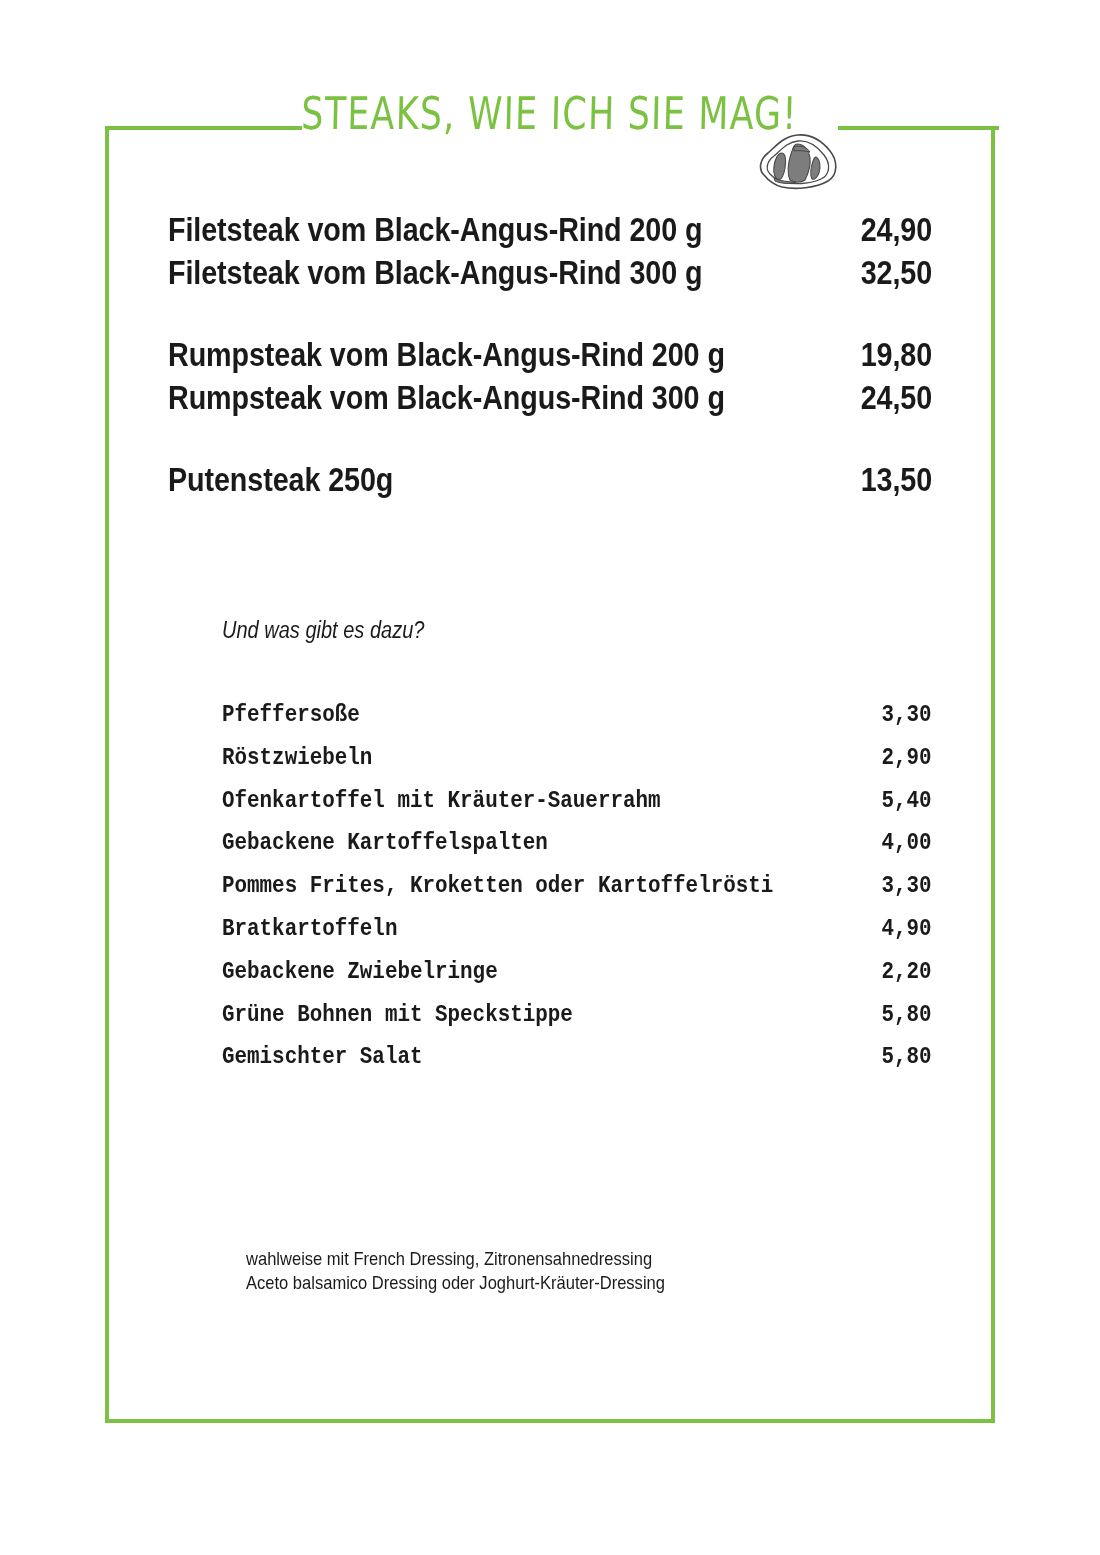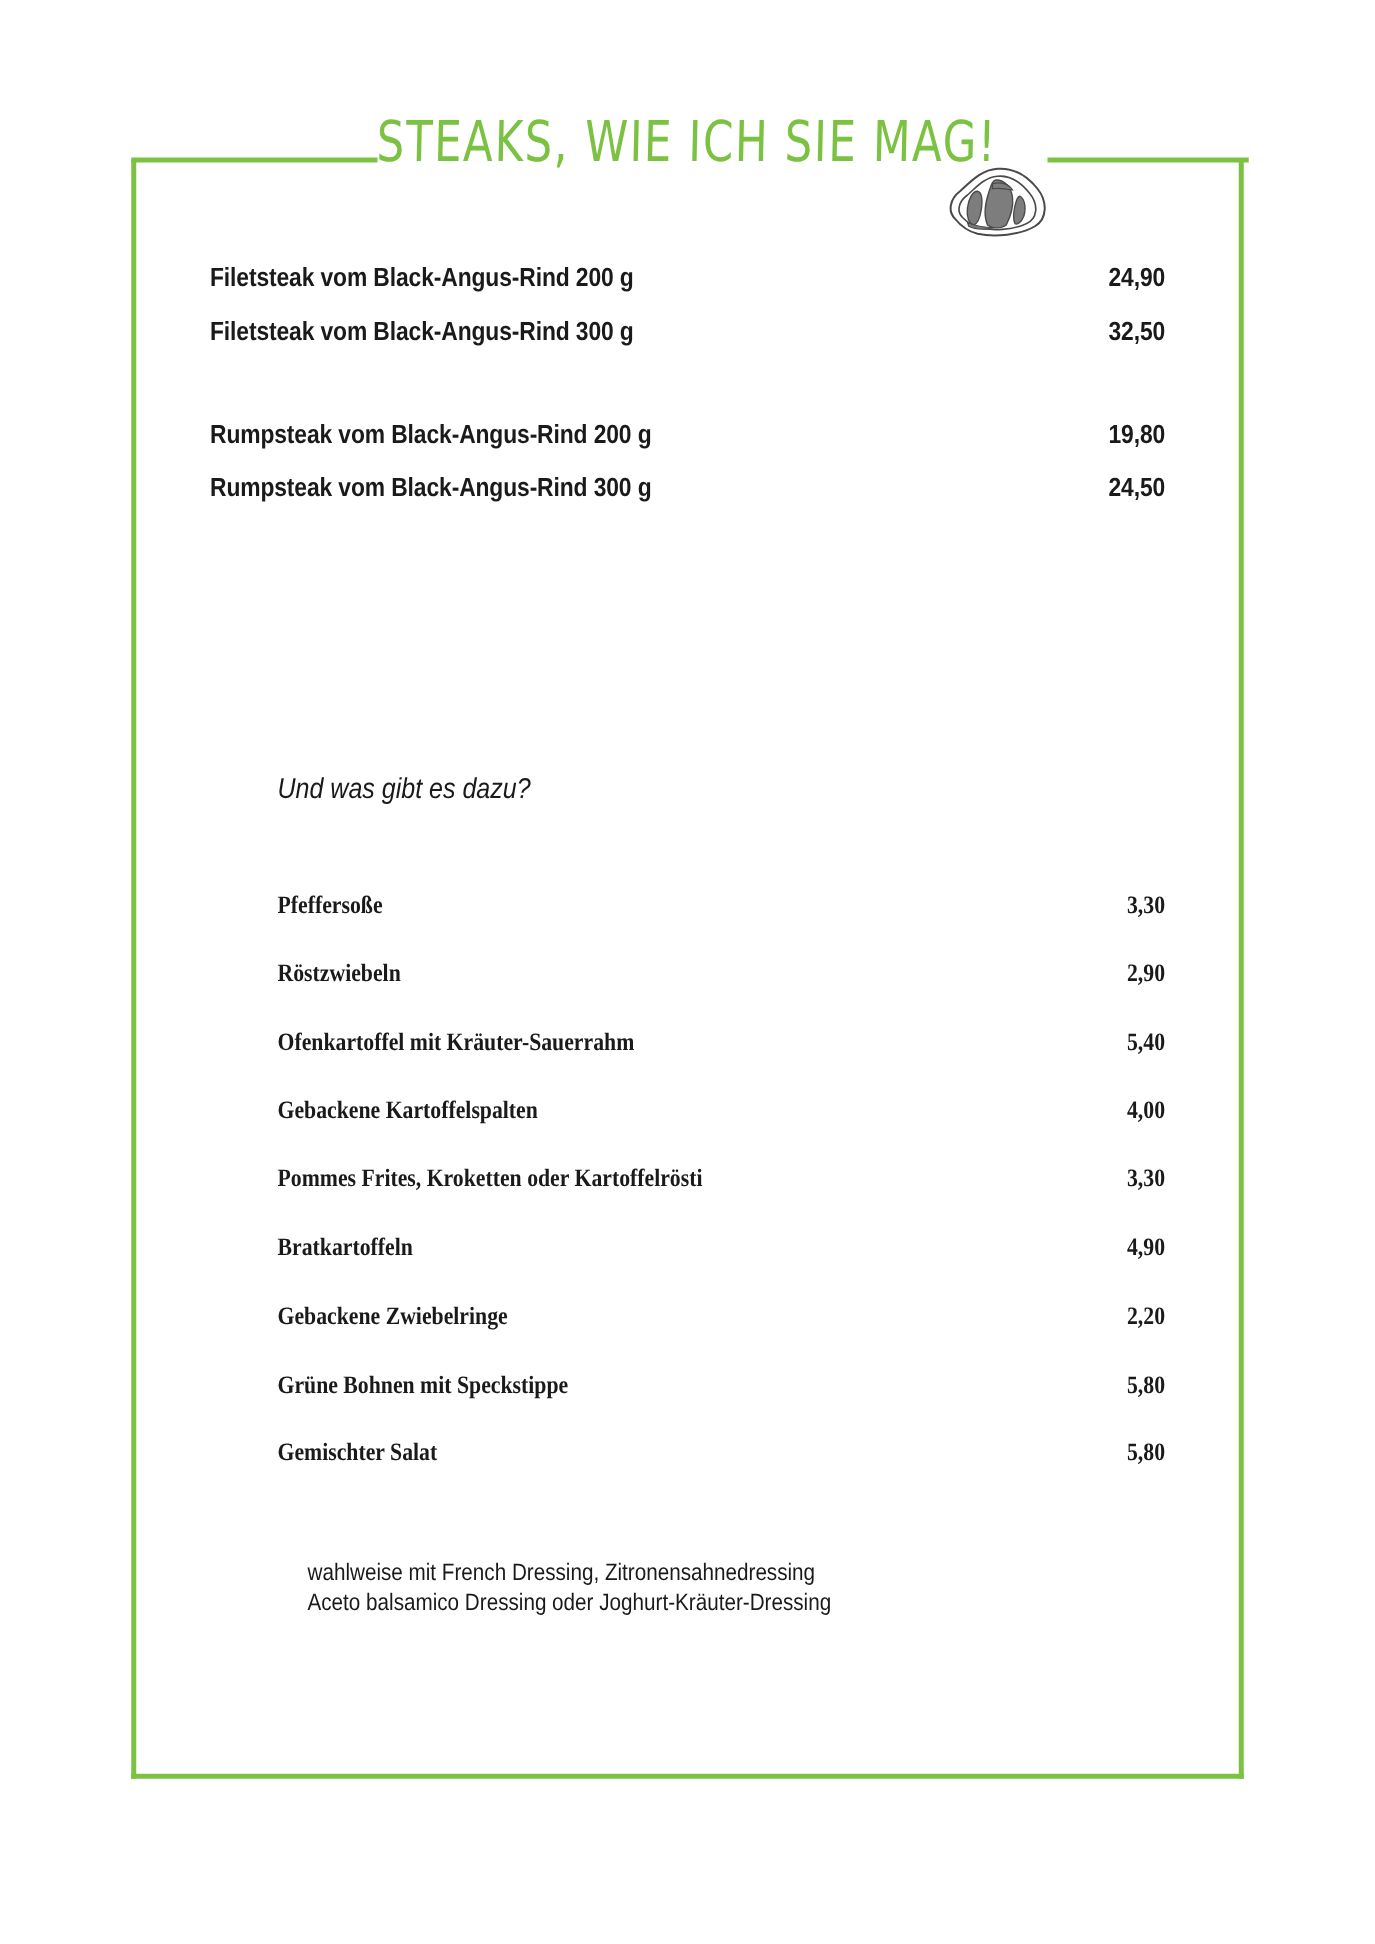--- a/index.html
+++ b/index.html
@@ -84,21 +84,21 @@
   .steaks-block {
     position: absolute;
     left: 168px;
     top: 211px;
     width: 764px;
   }
   .steak-row {
     display: flex;
     align-items: baseline;
     justify-content: space-between;
-    font-size: 21px;
+    font-size: 33px;
     font-weight: bold;
     font-stretch: condensed;
     font-family: "Liberation Sans Narrow", "Liberation Sans", sans-serif;
     letter-spacing: -0.1px;
     height: 43px;
   }
   .steak-row.gap-before { margin-top: 39px; }
   .steak-row .s-name { transform: scaleX(0.87); transform-origin: left center; white-space: nowrap; }
   .steak-row .s-price { transform: scaleX(0.87); transform-origin: right center; white-space: nowrap; }
 
@@ -120,25 +120,24 @@
   .sides-block {
     position: absolute;
     left: 222px;
     top: 701px;
     width: 710px;
   }
   .side-row {
     display: flex;
     align-items: baseline;
     justify-content: space-between;
-    font-size: 20px;
+    font-size: 24px;
     font-weight: bold;
-    font-family: Liberation Serif, serif;
+    font-family: Liberation Mono, monospace;
     height: 42.8px;
-    margin-top: 12px;
   }
   .side-row .s-name { transform: scaleX(0.87); transform-origin: left center; white-space: nowrap; }
   .side-row .s-price { transform: scaleX(0.87); transform-origin: right center; white-space: nowrap; }
 
   .side-desc {
     position: absolute;
     left: 222px;
     top: 1247px;
     font-size: 19px;
     font-weight: 400;
@@ -183,20 +182,24 @@
         <span class="s-price">32,50</span>
       </div>
       <div class="steak-row gap-before">
         <span class="s-name">Rumpsteak vom Black-Angus-Rind  200 g</span>
         <span class="s-price">19,80</span>
       </div>
       <div class="steak-row">
         <span class="s-name">Rumpsteak vom Black-Angus-Rind  300 g</span>
         <span class="s-price">24,50</span>
       </div>
+      <div class="steak-row gap-before">
+        <span class="s-name">Putensteak  250g</span>
+        <span class="s-price">13,50</span>
+      </div>
     </div>
 
   <div class="question">Und was gibt es dazu?</div>
 
   <div class="sides-block">
       <div class="side-row">
         <span class="s-name">Pfeffersoße</span>
         <span class="s-price">3,30</span>
       </div>
       <div class="side-row">

